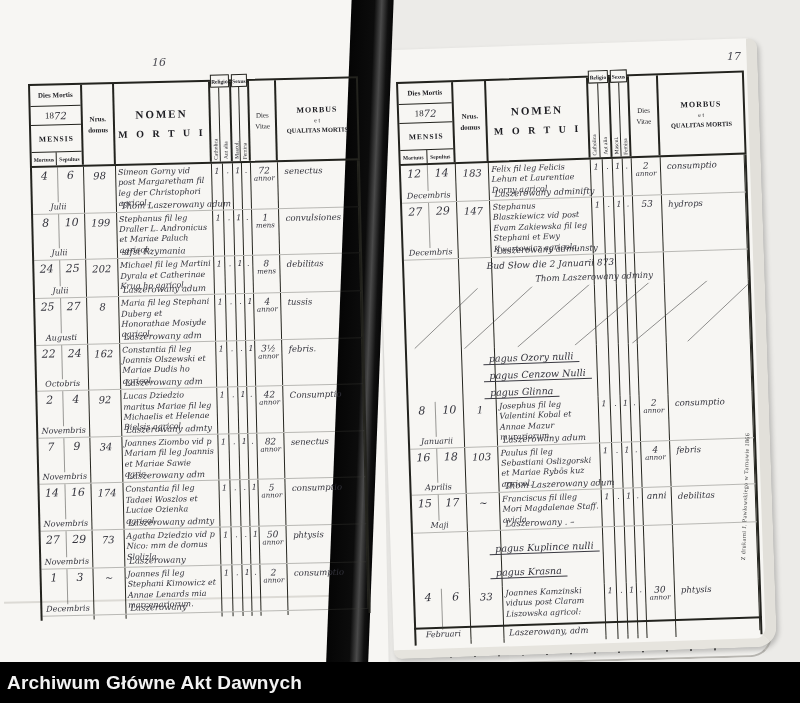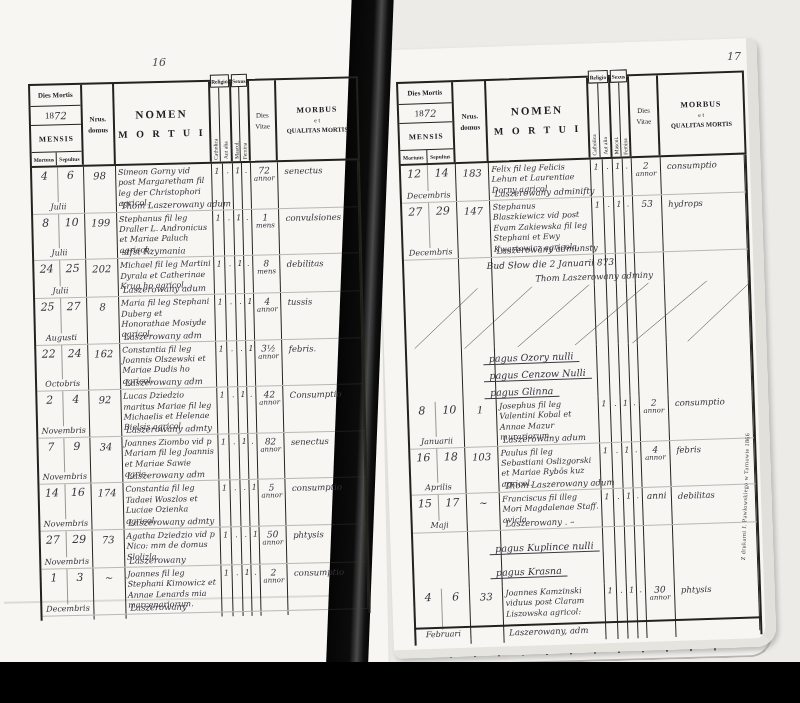--- a/index.html
+++ b/index.html
@@ -647,13 +647,16 @@
             <div class="cell c-mo"></div>
           </div>
       </div>
     </div>
 
     <div class="pageno pn-l">16</div>
     <div class="pageno pn-r">17</div>
     <div class="printer">Z drukarni J. Pawłowskiego w Tarnowie 1866</div>
   </div>
 
+  <div class="caption-bar">
+    <span>Archiwum Główne Akt Dawnych</span>
+  </div>
 </div>
 
 </body></html>

